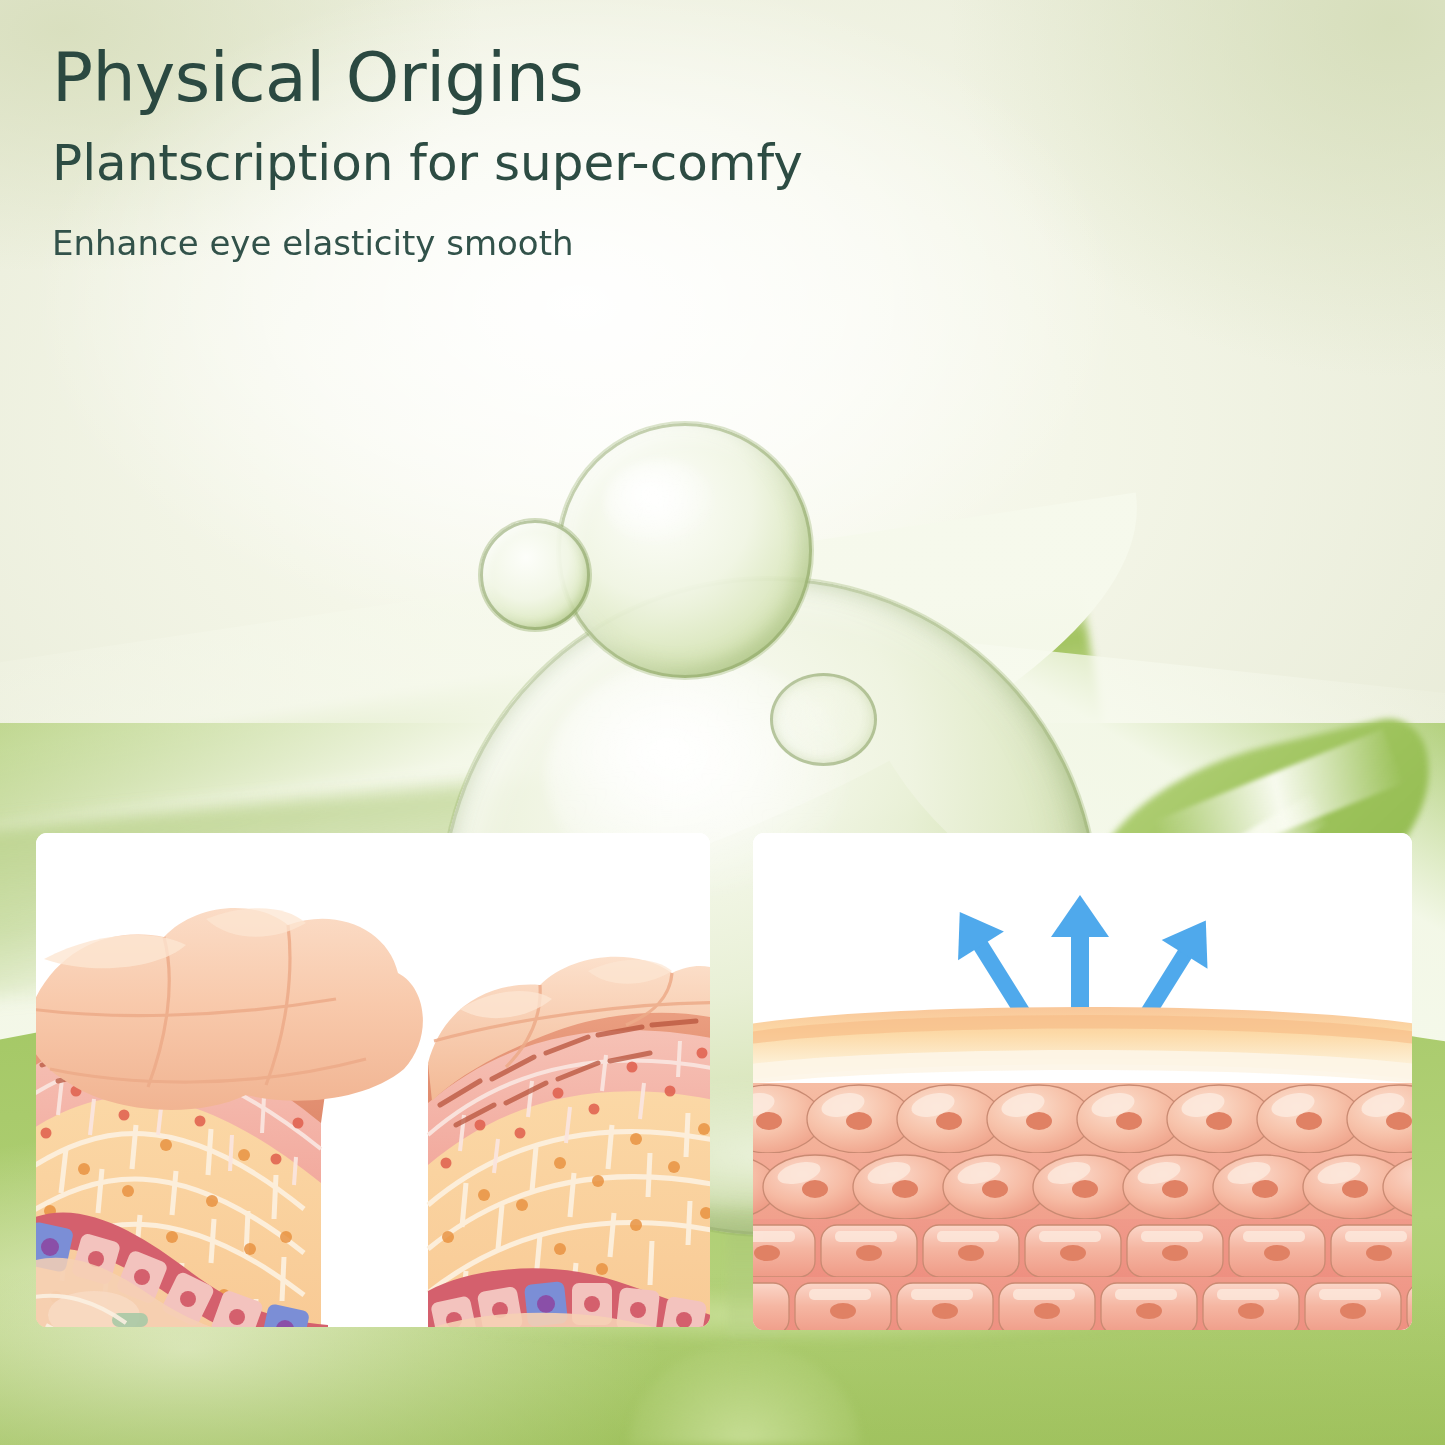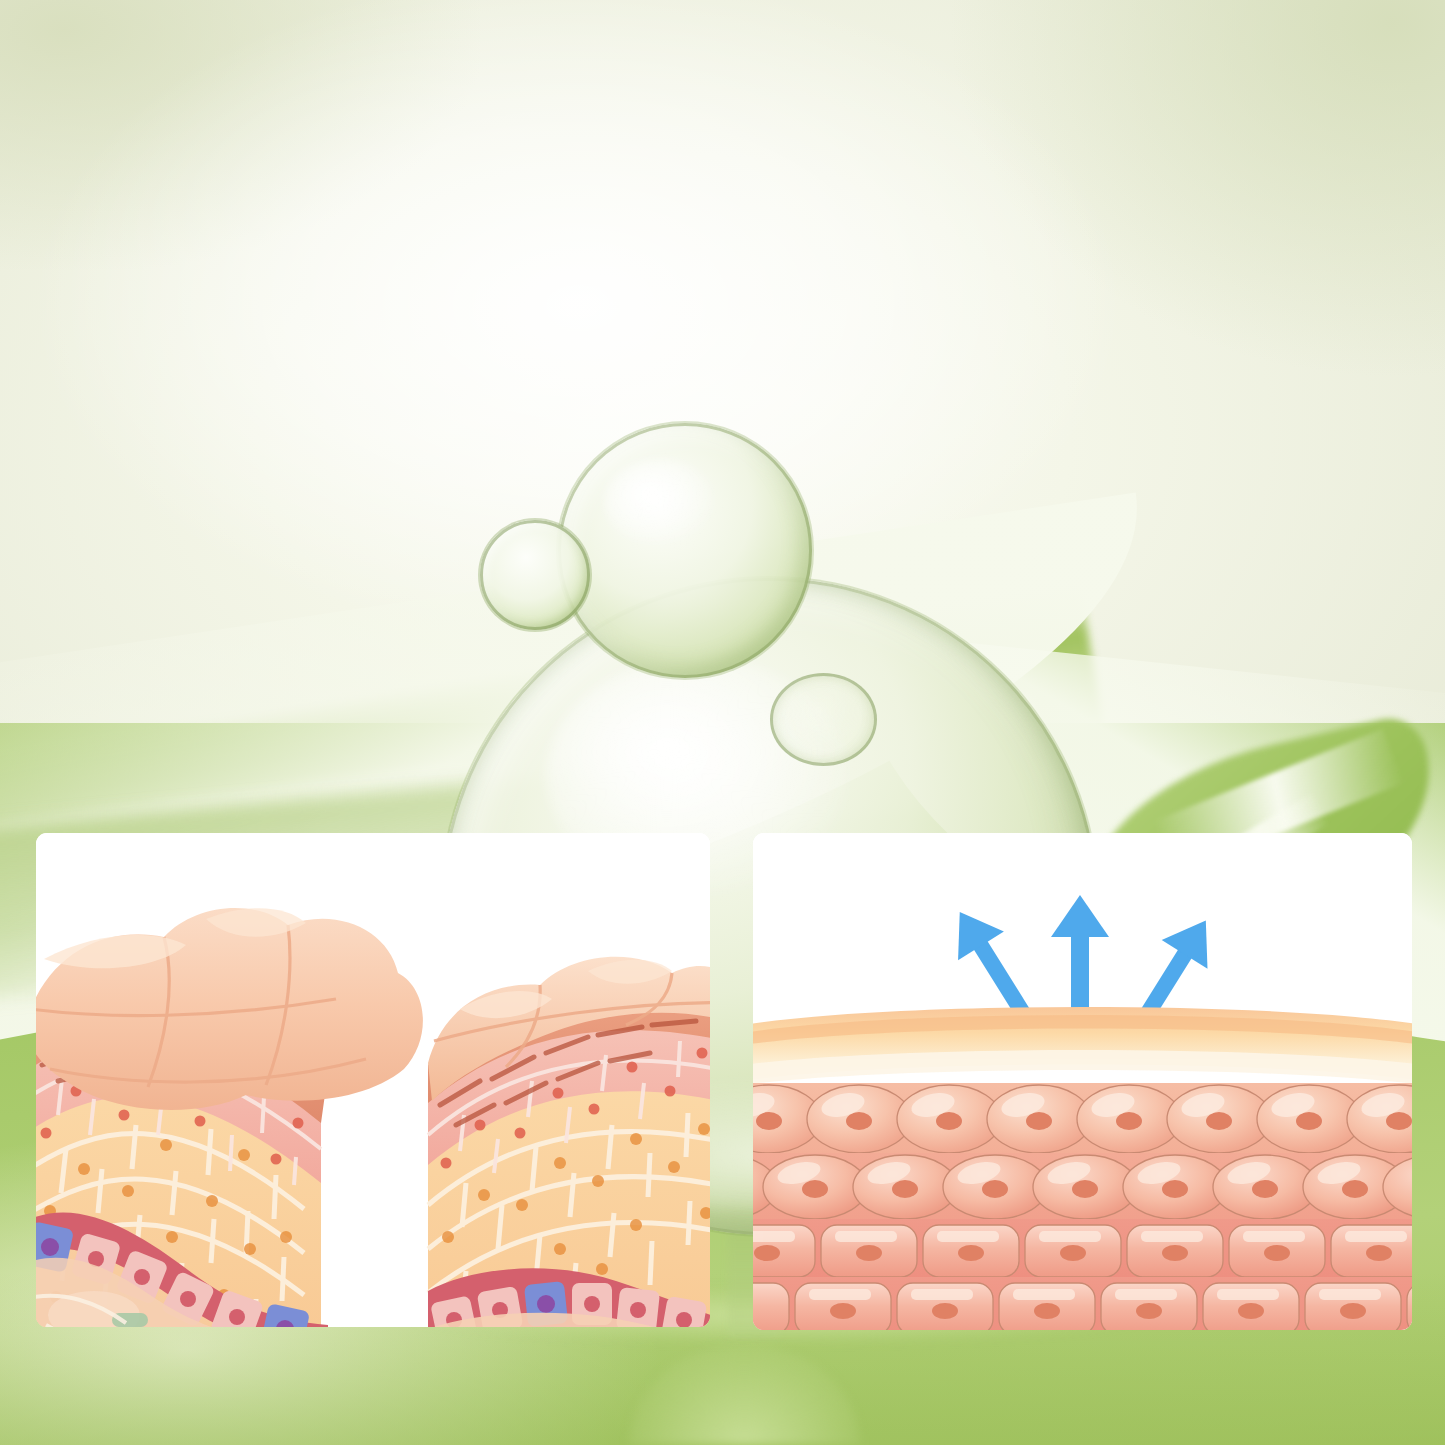--- a/index.html
+++ b/index.html
@@ -332,20 +332,25 @@
     </div>
 
     <div class="bubble-side">
       <div class="bubble-side-rim"></div>
     </div>
 
     <div class="bubble-inner"></div>
     <div class="bubble-pool"></div>
   </div>
 
+  <div class="headings">
+    <h1 class="title-1">Physical Origins</h1>
+    <h2 class="title-2">Plantscription for super-comfy</h2>
+    <p class="title-3">Enhance eye elasticity smooth</p>
+  </div>
 
   <div class="panel panel-left">
     <svg class="panel-svg" viewBox="0 0 674 494" preserveAspectRatio="none">
       <defs>
         <linearGradient id="lpSurf" x1="0" y1="0" x2="0" y2="1">
           <stop offset="0%" stop-color="#fbdcc6"></stop>
           <stop offset="48%" stop-color="#f8c9ab"></stop>
           <stop offset="100%" stop-color="#f1b492"></stop>
         </linearGradient>
         <linearGradient id="lpSurf2" x1="0" y1="0" x2="0" y2="1">

